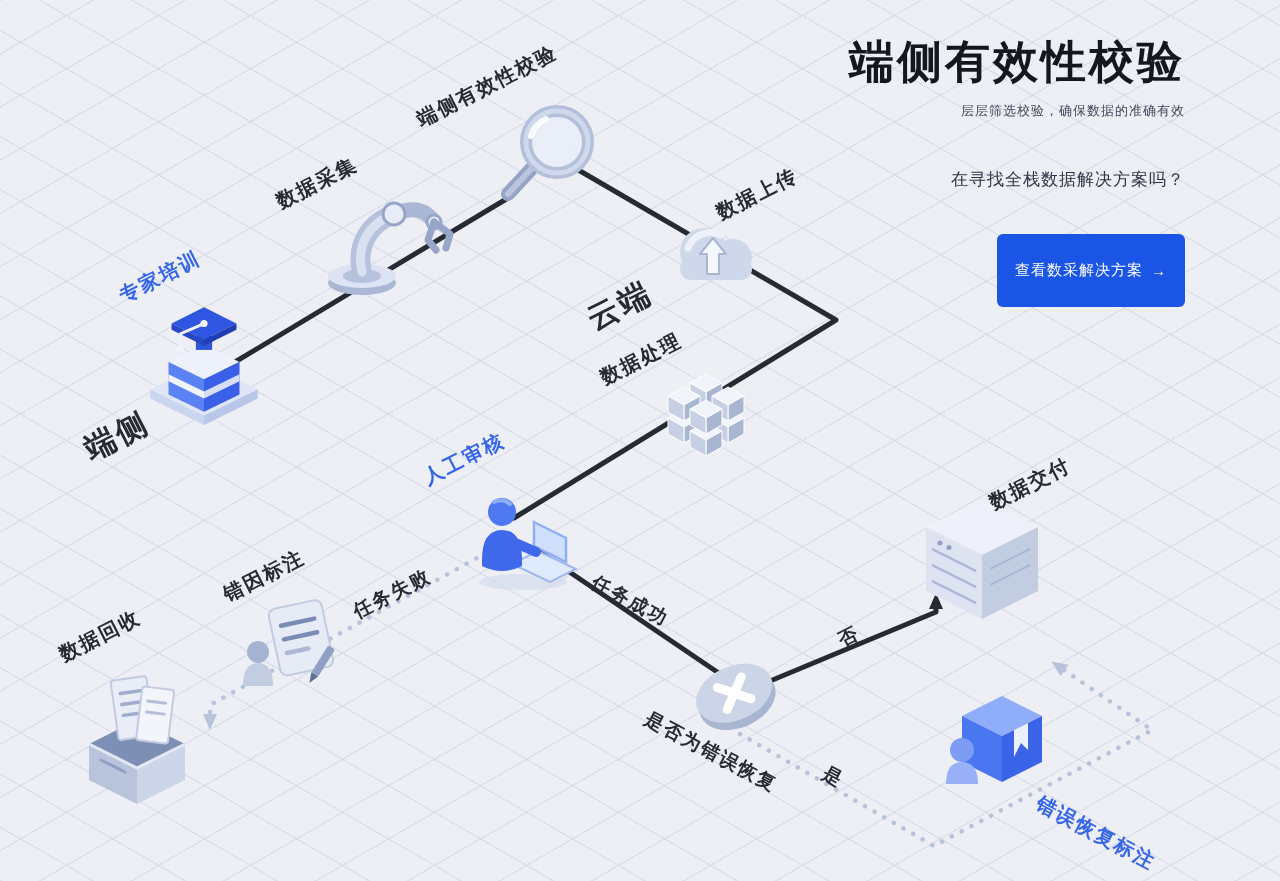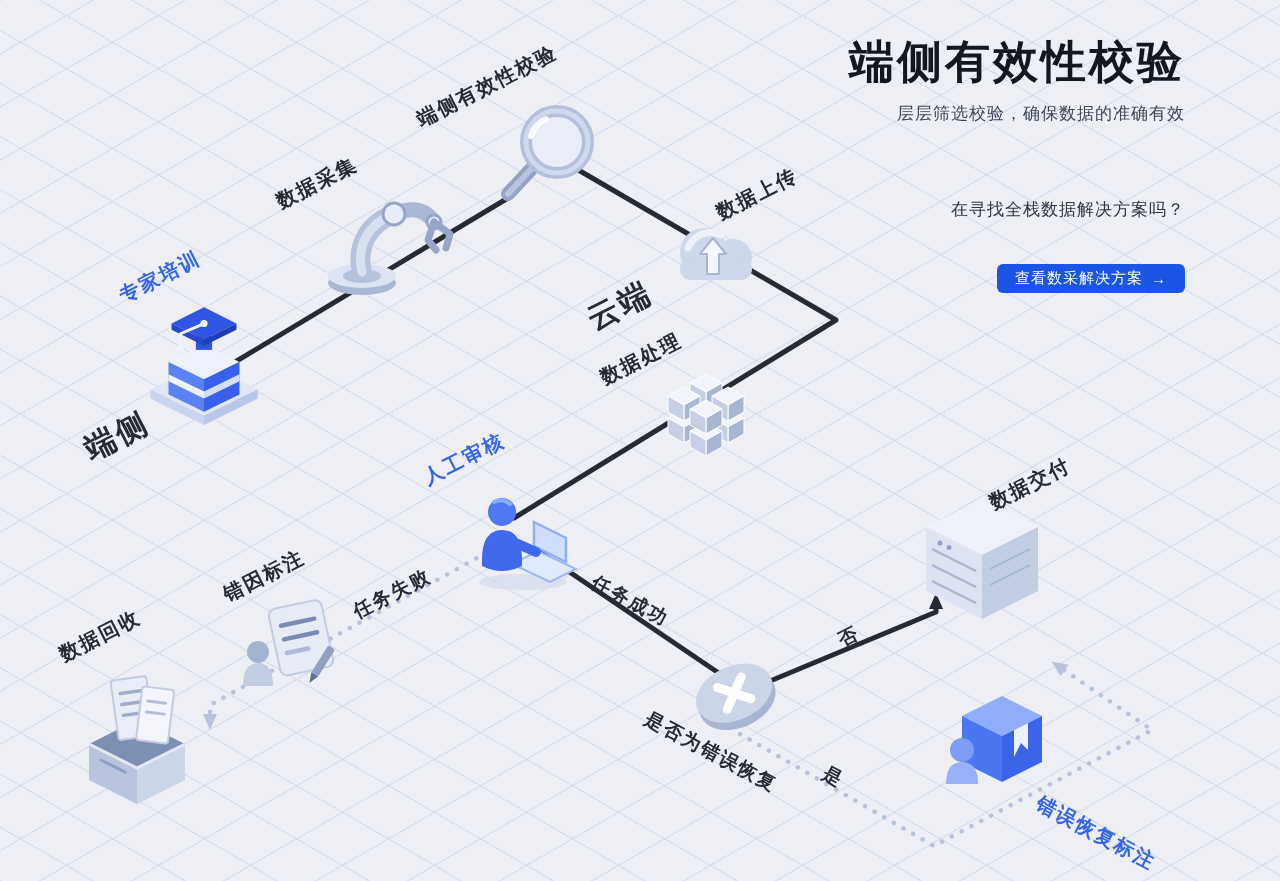--- a/index.html
+++ b/index.html
@@ -7,26 +7,26 @@
     position:relative; width:1280px; height:881px; overflow:hidden;
     font-family:"Liberation Sans","DejaVu Sans",sans-serif;
     background-color:#edeff5;
     background-image:
       repeating-linear-gradient(150deg, rgba(205,213,229,.55) 0 1.5px, transparent 1.5px 46px),
       repeating-linear-gradient(30deg,  rgba(205,213,229,.55) 0 1.5px, transparent 1.5px 46px);
   }
   
   .header { position:absolute; top:36px; right:95px; text-align:right; }
   .header h1 { margin:0; font-size:45px; line-height:1.15; font-weight:700; letter-spacing:3px; color:#14171e; }
-  .header .subtitle { margin:14px 0 0; font-size:17px; color:#3f4757; letter-spacing:1px; }
-  .header .promo { margin-top:71px; font-size:17px; line-height:1.65; color:#2f3745; letter-spacing:1px; }
+  .header .subtitle { margin:14px 0 0; font-size:13px; color:#3f4757; letter-spacing:1px; }
+  .header .promo { margin-top:46px; font-size:17px; line-height:1.65; color:#2f3745; letter-spacing:1px; }
   .cta {
     margin-top:22px; display:inline-flex; align-items:center; gap:8px;
     background:#1b55e6; color:#ffffff; border:none; border-radius:6px;
-    font-size:15px; font-weight:500; letter-spacing:1px; padding:5px 18px; cursor:pointer;
+    font-size:15px; font-weight:500; letter-spacing:1px; padding:27px 18px; cursor:pointer;
     font-family:inherit;
   }
   
   .diagram, .lines { position:absolute; inset:0; }
   .icon { position:absolute; }
   .icon svg { width:100%; height:100%; display:block; }
   .lbl {
     position:absolute; white-space:nowrap; font-weight:700; font-size:20px;
     letter-spacing:2px; color:#262b33;
     transform:translate(-50%,-50%) rotate(-27deg);

